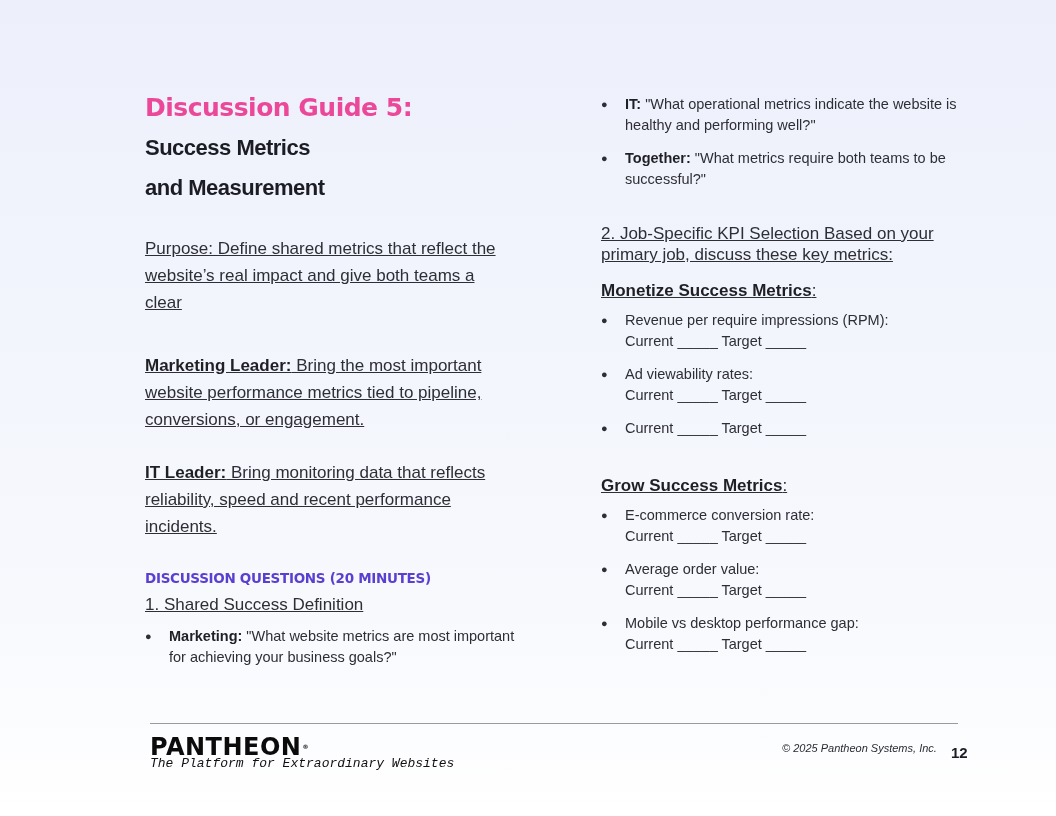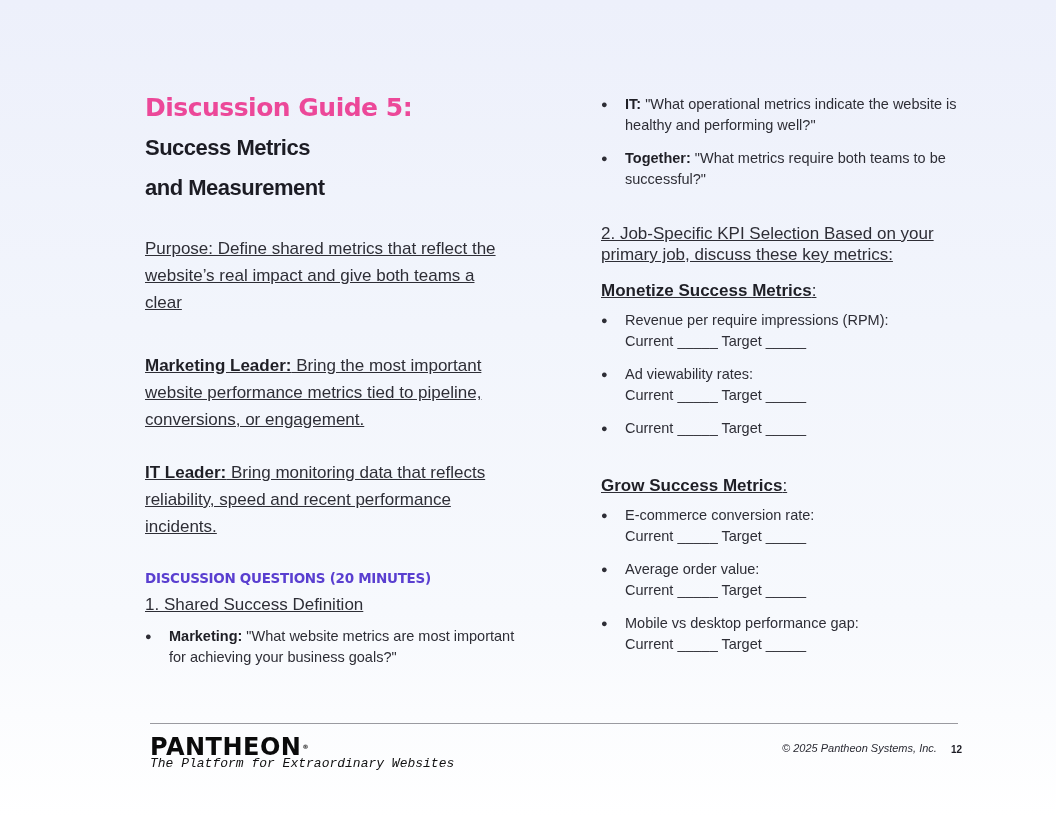--- a/index.html
+++ b/index.html
@@ -23,21 +23,21 @@
   .bullet { display: flex; font-size: 14.5px; line-height: 21px; color: #2e2e36; }
   .bullet .dot { width: 24px; flex: none; font-size: 11px; line-height: 21px; color: #2e2e36; }
   .bullet .txt { flex: 1; }
 
   .footer-rule { position: absolute; left: 150px; top: 723px; width: 808px; height: 1px; background: #9a9aa0; }
   .logo { position: absolute; left: 150px; top: 734px; }
   .logo-word { font-family: "DejaVu Sans", sans-serif; font-weight: bold; font-size: 24px; letter-spacing: 0.5px; color: #0b0b0b; line-height: 26px; }
   .logo-reg { font-size: 6px; vertical-align: top; margin-left: 1px; }
   .logo-tag { font-family: Liberation Mono, monospace; font-style: italic; font-size: 13px; color: #111; line-height: 10px; margin-top: -1px; }
   .copyright { position: absolute; left: 782px; top: 706px; font-style: italic; font-size: 11px; color: #2a2a33; margin-top: 36px; }
-  .pagenum { position: absolute; left: 951px; top: 744px; font-weight: bold; font-size: 10px; color: #1c1c24; }
+  .pagenum { position: absolute; left: 951px; top: 744px; font-weight: bold; font-size: 15px; color: #1c1c24; }
 </style>
 </head>
 <body>
 
 <div class="page">
 
   <div class="col-left">
     <h1 class="title-accent">Discussion Guide 5:</h1>
     <h1 class="title-main">Success Metrics</h1>
     <h1 class="title-main">and Measurement</h1>

